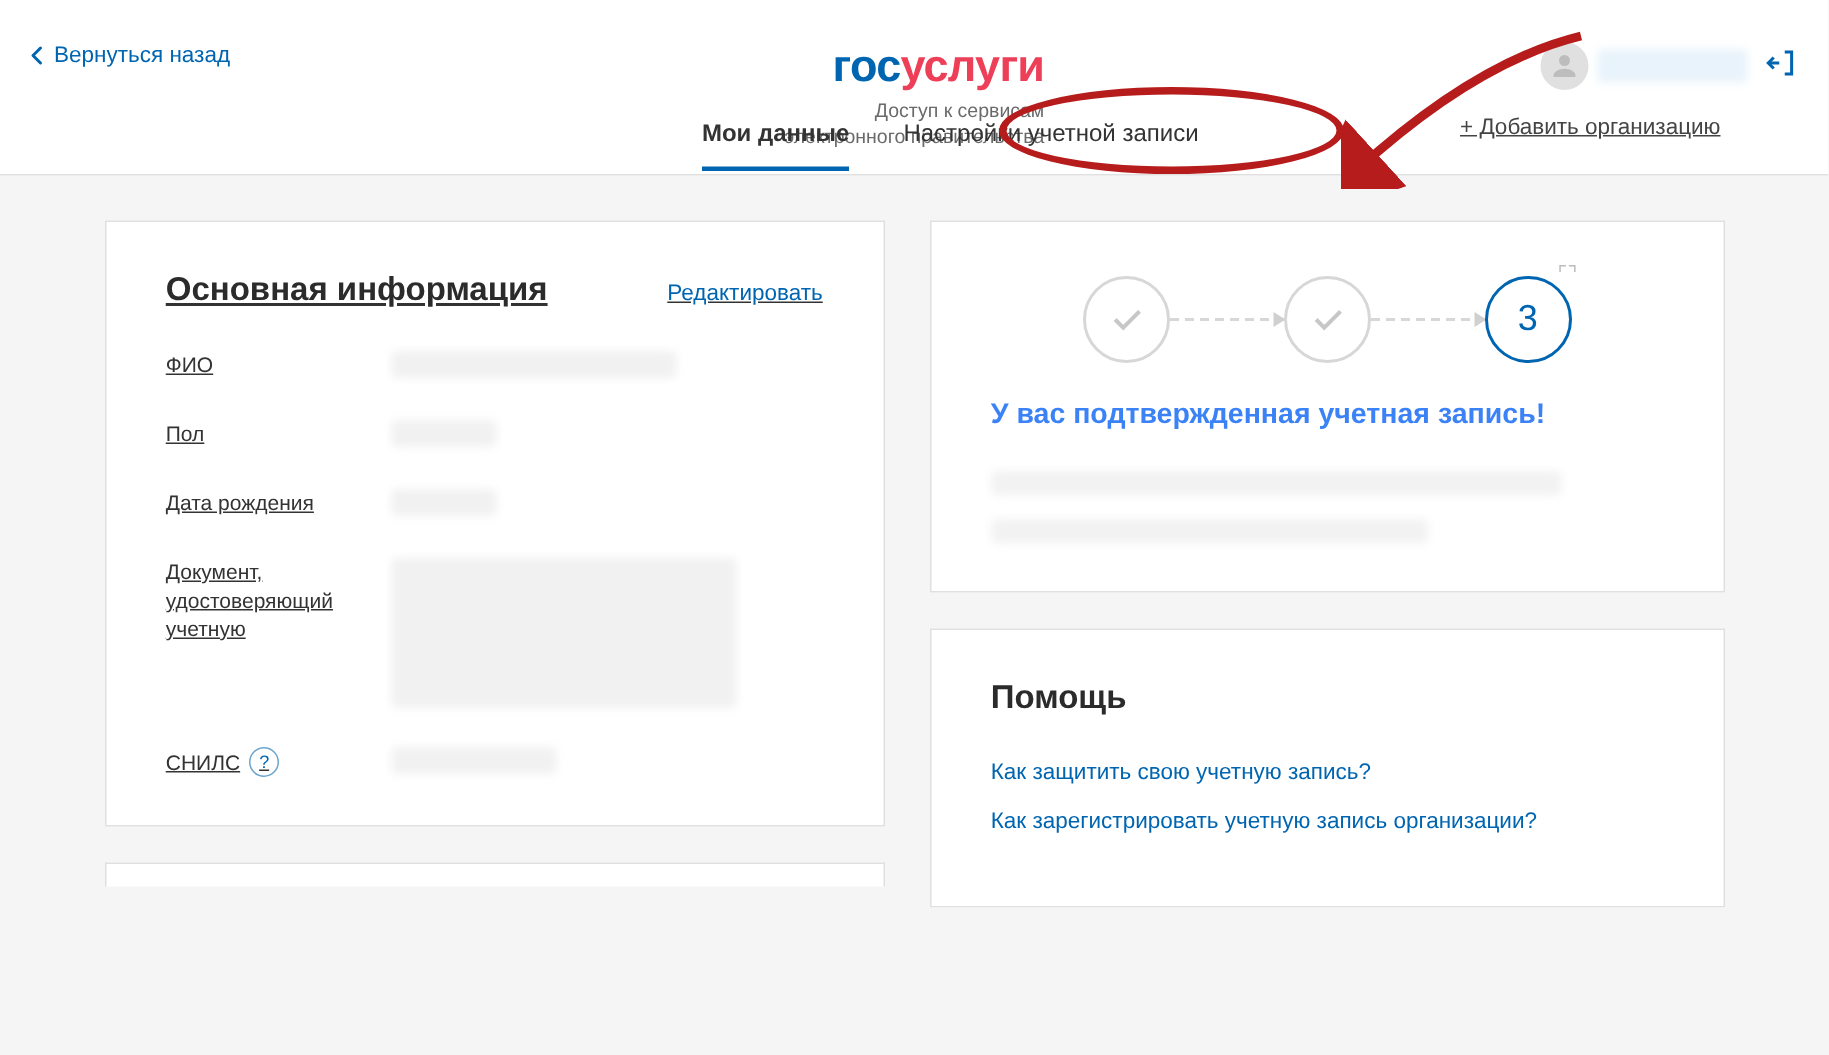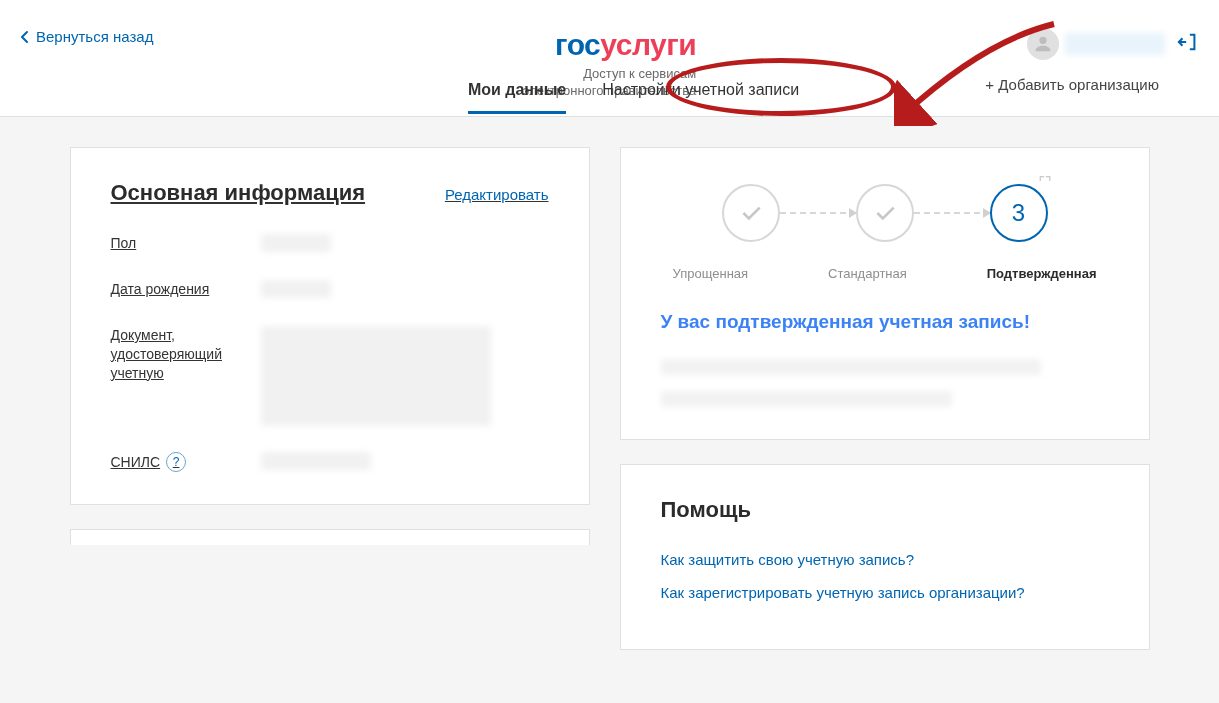--- a/index.html
+++ b/index.html
@@ -78,25 +78,26 @@
     cursor: pointer;
     border-bottom: 3px solid transparent;
   }
   .tab.active {
     font-weight: 700;
     border-bottom-color: #0065b1;
   }
   .tab.circled { position: relative; z-index: 2; }
   .add-org {
     position: absolute;
-    right: 60px;
+    right: 72px;
     top: 8px;
     font-size: 15px;
     color: #444;
     cursor: pointer;
+    text-decoration: underline;
   }
   .content {
     max-width: 1120px;
     margin: 30px auto 0 auto;
     display: flex;
     gap: 30px;
     padding: 0 20px;
   }
   .card {
     background: #fff;
@@ -277,20 +278,26 @@
 </div>
 
 <div class="content">
   <div class="left-col">
     <div class="card">
       <div class="card-header">
         <div class="card-title">Основная информация</div>
         <div class="edit-link">Редактировать</div>
       </div>
 
+      <div class="info-row">
+        <div class="info-label">ФИО</div>
+        <div class="info-value">
+            <div class="redacted w-lg"></div>
+          </div>
+      </div>
       <div class="info-row">
         <div class="info-label">Пол</div>
         <div class="info-value">
             <div class="redacted w-sm"></div>
           </div>
       </div>
       <div class="info-row">
         <div class="info-label">Дата рождения</div>
         <div class="info-value">
             <div class="redacted w-sm"></div>
@@ -328,25 +335,20 @@
           <svg width="26" height="26" viewBox="0 0 24 24" fill="none" stroke-width="2.5">
               <path d="M5 12l5 5L20 7"></path>
             </svg>
         </div>
         <div class="step-line"></div>
         <div class="step active">
           <span>3</span>
           <span class="step-decor">⌜⌝</span>
         </div>
       </div>
-      <div class="step-labels">
-        <span>Упрощенная</span>
-        <span>Стандартная</span>
-        <span>Подтвержденная</span>
-      </div>
       <div class="status-title">У вас подтвержденная учетная запись!</div>
       <div class="redacted-lines">
         <div class="redacted-line" style="width:85%"></div>
         <div class="redacted-line" style="width:65%"></div>
       </div>
     </div>
 
     <div class="card help-card">
       <div class="card-title">Помощь</div>
       <a class="help-link">Как защитить свою учетную запись?</a>

